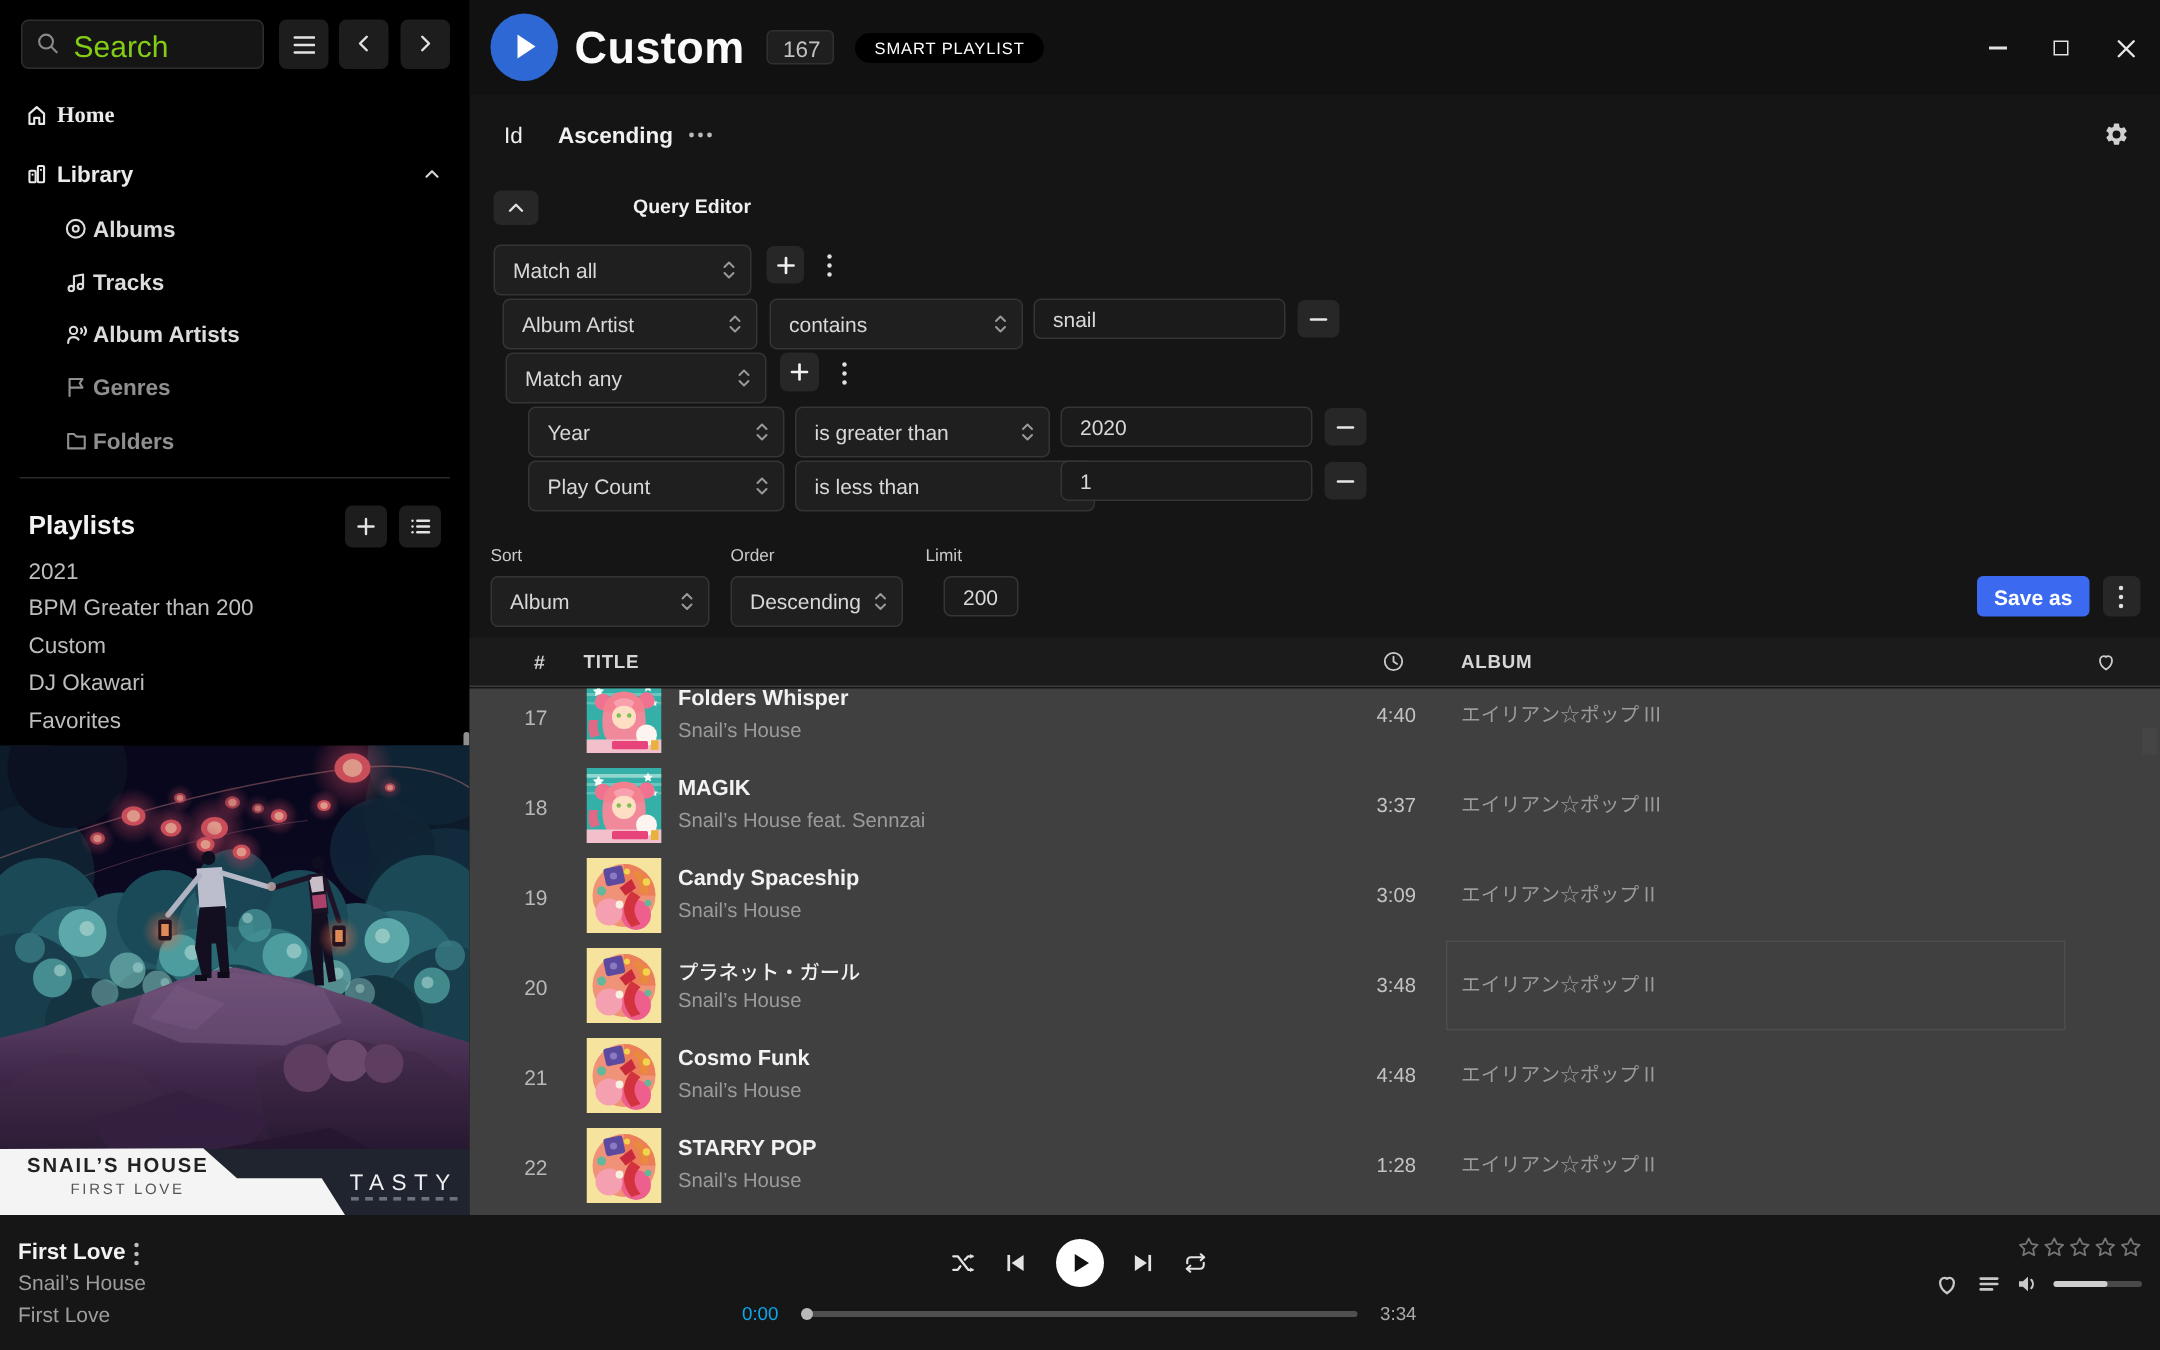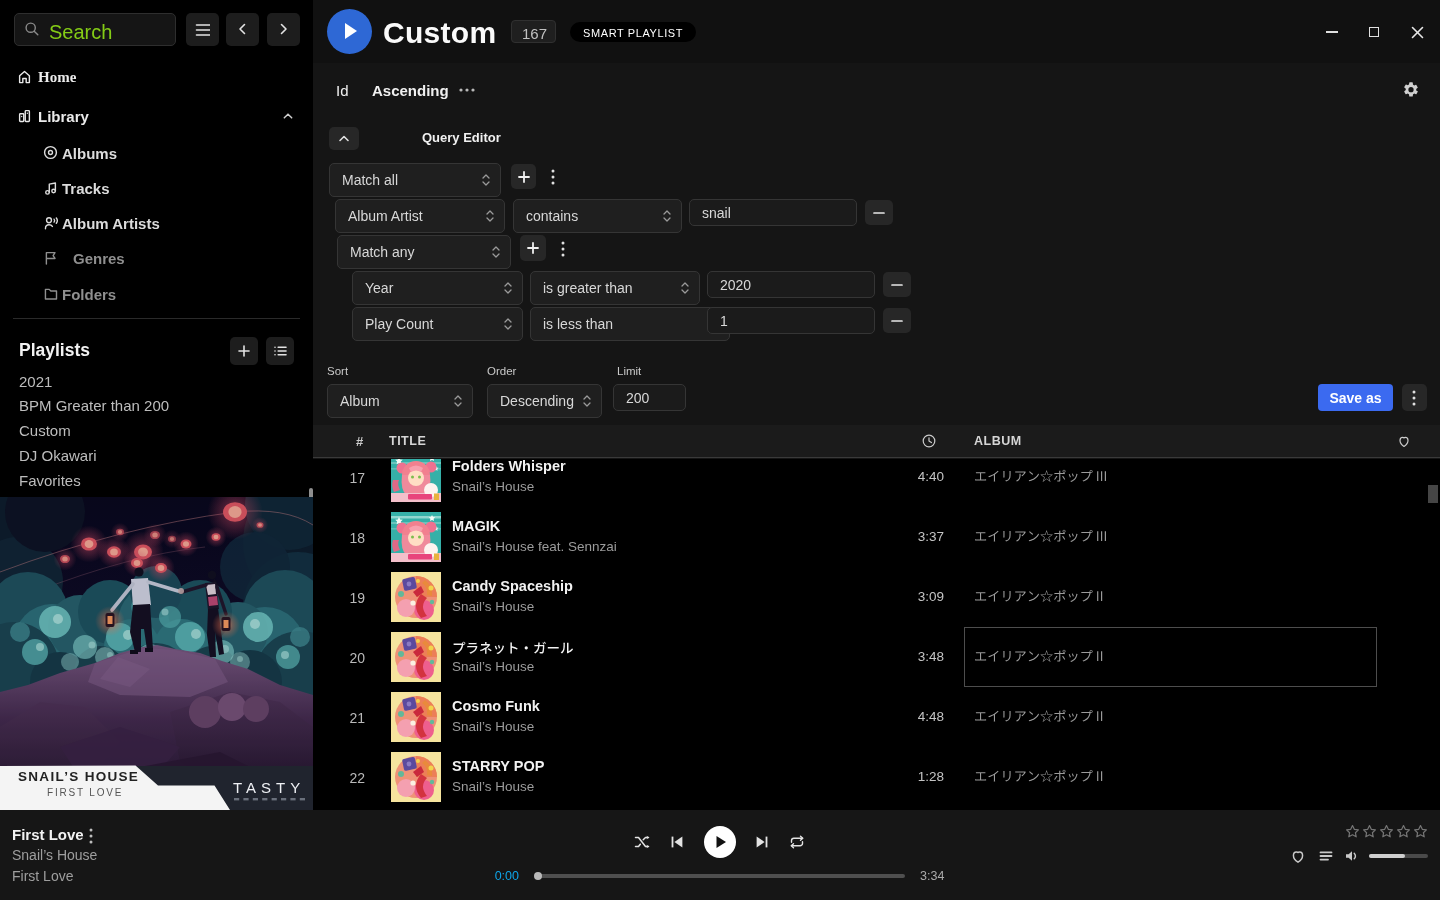--- a/index.html
+++ b/index.html
@@ -120,21 +120,21 @@
       <svg class="ic" style="left:43px;top:215px;color:#dcdcdc;" width="15" height="15" viewBox="0 0 16 16" fill="none" stroke="currentColor" stroke-width="1.5" stroke-linecap="round" stroke-linejoin="round">
         <circle cx="6.4" cy="5.6" r="2.6"></circle>
         <path d="M2.6 14.6 Q2.6 10.4 6.4 10.4 Q8.9 10.4 10 12.2"></path>
         <path d="M11.8 4.4 q1.3 1.6 0 3.2"></path>
         <path d="M14.2 3.2 q2.2 2.8 0 5.6"></path>
       </svg>
       <div class="txt" style="left:62px;top:216px;font-size:15px;color:#dcdcdc;font-weight:bold;letter-spacing:0;">Album Artists</div>
       <svg class="ic" style="left:43px;top:250px;color:#8f8f8f;" width="15" height="15" viewBox="0 0 16 16" fill="none" stroke="currentColor" stroke-width="1.5" stroke-linecap="round" stroke-linejoin="round">
         <path d="M3.6 15 V2.8 H12.8 L10.8 5.9 L12.8 9 H3.6"></path>
       </svg>
-      <div class="txt" style="left:73px;top:251px;font-size:15px;color:#8f8f8f;font-weight:bold;letter-spacing:0;text-align:right;">Genres</div>
+      <div class="txt" style="left:62px;top:251px;font-size:15px;color:#8f8f8f;font-weight:bold;letter-spacing:0;text-align:right;">Genres</div>
       <svg class="ic" style="left:43px;top:286px;color:#8f8f8f;" width="15" height="15" viewBox="0 0 16 16" fill="none" stroke="currentColor" stroke-width="1.5" stroke-linecap="round" stroke-linejoin="round">
         <path d="M2.6 13.8 V3.6 H6.6 L8.4 5.4 H14.4 V13.8 Z"></path>
       </svg>
       <div class="txt" style="left:62px;top:287px;font-size:15px;color:#8f8f8f;font-weight:bold;letter-spacing:0;">Folders</div>
       <div class="a" style="left:13px;top:318px;width:287px;height:1px;background:#2a2a2a"></div>
       <div class="txt" style="left:19px;top:342px;font-size:17.5px;color:#f2f2f2;font-weight:bold;letter-spacing:0;">Playlists</div>
       <div class="sbtn" style="left:230px;top:337px;width:28px;height:28px"></div>
       <svg class="ic" style="left:236px;top:343px;color:#e3e3e3;" width="16" height="16" viewBox="0 0 16 16" fill="none" stroke="currentColor" stroke-width="1.6" stroke-linecap="round" stroke-linejoin="round">
         <line x1="8" y1="3" x2="8" y2="13"></line>
         <line x1="3" y1="8" x2="13" y2="8"></line>
@@ -429,40 +429,40 @@
       <div class="lbl" style="left:174px;top:366px">Order</div>
       <div class="lbl" style="left:304px;top:366px">Limit</div>
       <div class="sel" style="left:14px;top:384px;width:146px;height:27px">Album<svg class="updn" width="10" height="14" viewBox="0 0 10 14" fill="none" stroke="currentColor" stroke-width="1.3" stroke-linecap="round" stroke-linejoin="round">
           <polyline points="2,5 5,2 8,5"></polyline>
           <polyline points="2,9 5,12 8,9"></polyline>
         </svg></div>
       <div class="sel" style="left:174px;top:384px;width:115px;height:27px">Descending<svg class="updn" width="10" height="14" viewBox="0 0 10 14" fill="none" stroke="currentColor" stroke-width="1.3" stroke-linecap="round" stroke-linejoin="round">
           <polyline points="2,5 5,2 8,5"></polyline>
           <polyline points="2,9 5,12 8,9"></polyline>
         </svg></div>
-      <div class="inp" style="left:300px;top:384px;width:73px;height:27px">200</div>
+      <div class="inp" style="left:316px;top:384px;width:50px;height:27px">200</div>
       <div class="a" style="left:1005px;top:384px;width:75px;height:27px;background:#3b6af0;border-radius:4px;display:flex;align-items:center;justify-content:center;color:#fff;font-weight:bold;font-size:14px">Save as</div>
       <div class="qbtn" style="left:1089px;top:384px;width:25px;height:27px"></div>
       <svg class="ic" style="left:1099px;top:390px;color:#e0e0e0;" width="4" height="16" viewBox="0 0 4 16" fill="none" stroke="currentColor" stroke-width="1.5" stroke-linecap="round" stroke-linejoin="round">
         <circle cx="2" cy="2" r="1.5" fill="currentColor" stroke="none"></circle>
         <circle cx="2" cy="8" r="1.5" fill="currentColor" stroke="none"></circle>
         <circle cx="2" cy="14" r="1.5" fill="currentColor" stroke="none"></circle>
       </svg>
       <div class="a" style="left:0;top:425px;width:1127px;height:33px;background:#1b1b1b;border-bottom:1px solid #3a3a3a"></div>
       <div class="txt" style="left:43px;top:435px;font-size:13px;color:#cccccc;font-weight:bold;letter-spacing:0;">#</div>
       <div class="txt" style="left:76px;top:435px;font-size:12.5px;color:#d6d6d6;font-weight:600;letter-spacing:.5px;">TITLE</div>
       <svg class="ic" style="left:609px;top:434px;color:#cccccc;" width="14" height="14" viewBox="0 0 14 14" fill="none" stroke="currentColor" stroke-width="1.2" stroke-linecap="round" stroke-linejoin="round">
         <circle cx="7" cy="7" r="5.8"></circle>
         <polyline points="7,3.8 7,7 9.4,8.6"></polyline>
       </svg>
       <div class="txt" style="left:661px;top:435px;font-size:12.5px;color:#d6d6d6;font-weight:600;letter-spacing:.5px;">ALBUM</div>
       <svg class="ic" style="left:1084px;top:434px;color:#cccccc;" width="14" height="14" viewBox="0 0 14 14" fill="none" stroke="currentColor" stroke-width="1.2" stroke-linecap="round" stroke-linejoin="round">
         <path d="M7 12.4 C1.2 8.6 2.6 3.4 5.6 3.4 C6.6 3.4 7 4 7 4 C7 4 7.4 3.4 8.4 3.4 C11.4 3.4 12.8 8.6 7 12.4 Z"></path>
       </svg>
-      <div class="a" style="left:0;top:459px;width:1127px;height:351px;background:#000000;overflow:hidden">
+      <div class="a" style="left:0;top:459px;width:1127px;height:351px;background:#404040;overflow:hidden">
         <div class="rownum" style="left:22px;top:11px">17</div>
         <svg class="a" style="left:78px;top:-7px" width="50" height="50" viewBox="0 0 50 50">
           <use href="#thumb3"></use>
         </svg>
         <div class="ttl" style="left:139px;top:0px">Folders Whisper</div>
         <div class="art2" style="left:139px;top:21px">Snail’s House</div>
         <div class="dur" style="left:581px;top:11px">4:40</div>
         <svg class="a" style="left:661px;top:8px" width="135" height="18" viewBox="0 -14 135 18">
           <path d="M1.9 -8.8Q2.2 -8.8 2.5 -8.8Q2.8 -8.8 3.0 -8.8H10.3Q10.6 -8.8 10.9 -8.8Q11.2 -8.8 11.4 -8.8V-7.7Q11.2 -7.7 10.9 -7.7Q10.6 -7.7 10.3 -7.7H3.0Q2.8 -7.7 2.5 -7.7Q2.2 -7.7 1.9 -7.7ZM6.0 -1.1V-8.2H7.1V-1.1ZM1.1 -1.7Q1.4 -1.7 1.7 -1.7Q2.0 -1.6 2.3 -1.6H11.0Q11.3 -1.6 11.6 -1.7Q11.8 -1.7 12.1 -1.7V-0.5Q11.8 -0.6 11.5 -0.6Q11.2 -0.6 11.0 -0.6H2.3Q2.0 -0.6 1.7 -0.6Q1.4 -0.6 1.1 -0.5Z M14.3 -4.8Q16.0 -5.2 17.5 -5.9Q19.0 -6.5 20.1 -7.2Q20.8 -7.7 21.4 -8.2Q22.1 -8.7 22.7 -9.2Q23.3 -9.8 23.7 -10.3L24.6 -9.5Q24.0 -8.9 23.4 -8.4Q22.7 -7.8 22.0 -7.3Q21.3 -6.7 20.5 -6.3Q19.8 -5.8 18.9 -5.4Q18.0 -4.9 17.0 -4.5Q15.9 -4.1 14.9 -3.7ZM19.9 -6.7 21.0 -7.0V-1.0Q21.0 -0.8 21.0 -0.5Q21.0 -0.2 21.1 0.0Q21.1 0.3 21.1 0.4H19.8Q19.8 0.3 19.8 0.0Q19.9 -0.2 19.9 -0.5Q19.9 -0.8 19.9 -1.0Z M36.6 -10.0Q36.6 -9.8 36.6 -9.5Q36.6 -9.2 36.6 -8.9Q36.6 -8.6 36.6 -8.2Q36.6 -7.8 36.6 -7.4Q36.6 -7.0 36.6 -6.7Q36.6 -5.5 36.5 -4.7Q36.4 -3.9 36.3 -3.3Q36.1 -2.7 35.8 -2.3Q35.6 -1.8 35.2 -1.4Q34.8 -0.9 34.2 -0.5Q33.7 -0.1 33.1 0.1Q32.6 0.4 32.1 0.5L31.2 -0.4Q32.1 -0.6 32.9 -1.0Q33.8 -1.4 34.4 -2.1Q34.7 -2.5 34.9 -3.0Q35.2 -3.4 35.3 -3.9Q35.4 -4.5 35.4 -5.1Q35.5 -5.8 35.5 -6.8Q35.5 -7.0 35.5 -7.4Q35.5 -7.8 35.5 -8.2Q35.5 -8.6 35.5 -8.9Q35.5 -9.2 35.5 -9.5Q35.4 -9.8 35.4 -10.0ZM30.5 -9.9Q30.5 -9.7 30.5 -9.5Q30.5 -9.2 30.5 -9.0Q30.5 -8.9 30.5 -8.5Q30.5 -8.2 30.5 -7.8Q30.5 -7.3 30.5 -6.8Q30.5 -6.3 30.5 -5.9Q30.5 -5.4 30.5 -5.0Q30.5 -4.7 30.5 -4.6Q30.5 -4.3 30.5 -4.0Q30.5 -3.7 30.5 -3.5H29.3Q29.3 -3.7 29.3 -4.0Q29.4 -4.3 29.4 -4.6Q29.4 -4.7 29.4 -5.0Q29.4 -5.4 29.4 -5.9Q29.4 -6.3 29.4 -6.8Q29.4 -7.3 29.4 -7.8Q29.4 -8.2 29.4 -8.5Q29.4 -8.9 29.4 -9.0Q29.4 -9.1 29.4 -9.4Q29.3 -9.7 29.3 -9.9Z M51.9 -8.9Q51.8 -8.8 51.7 -8.7Q51.6 -8.6 51.5 -8.5Q51.3 -8.0 50.8 -7.3Q50.3 -6.7 49.6 -6.0Q49.0 -5.3 48.2 -4.8L47.4 -5.5Q47.8 -5.8 48.3 -6.1Q48.7 -6.5 49.1 -6.9Q49.5 -7.4 49.8 -7.8Q50.1 -8.2 50.3 -8.5Q50.1 -8.5 49.6 -8.5Q49.1 -8.5 48.5 -8.5Q47.8 -8.5 47.1 -8.5Q46.4 -8.5 45.7 -8.5Q45.0 -8.5 44.3 -8.5Q43.7 -8.5 43.3 -8.5Q42.9 -8.5 42.7 -8.5Q42.4 -8.5 42.0 -8.4Q41.6 -8.4 41.2 -8.4V-9.6Q41.6 -9.5 42.0 -9.5Q42.4 -9.5 42.7 -9.5Q42.9 -9.5 43.3 -9.5Q43.7 -9.5 44.4 -9.5Q45.0 -9.5 45.7 -9.5Q46.5 -9.5 47.2 -9.5Q47.9 -9.5 48.6 -9.5Q49.2 -9.5 49.7 -9.5Q50.2 -9.5 50.3 -9.5Q50.5 -9.5 50.6 -9.5Q50.8 -9.5 51.0 -9.5Q51.1 -9.5 51.2 -9.5ZM46.6 -7.2Q46.6 -6.1 46.6 -5.2Q46.5 -4.2 46.3 -3.4Q46.1 -2.6 45.7 -1.9Q45.3 -1.2 44.6 -0.6Q43.9 -0.0 42.9 0.5L42.0 -0.3Q42.2 -0.4 42.6 -0.5Q42.9 -0.7 43.2 -0.9Q43.9 -1.4 44.4 -1.9Q44.8 -2.5 45.1 -3.2Q45.3 -3.9 45.4 -4.6Q45.5 -5.4 45.5 -6.2Q45.5 -6.5 45.5 -6.7Q45.5 -6.9 45.4 -7.2Z M55.8 -9.7Q56.1 -9.4 56.6 -9.1Q57.1 -8.7 57.6 -8.3Q58.0 -8.0 58.5 -7.6Q58.9 -7.2 59.2 -6.9L58.3 -6.1Q58.1 -6.4 57.7 -6.7Q57.3 -7.1 56.8 -7.5Q56.3 -7.9 55.9 -8.3Q55.4 -8.6 55.0 -8.9ZM54.7 -0.8Q55.8 -1.0 56.8 -1.3Q57.7 -1.6 58.5 -2.0Q59.3 -2.4 59.9 -2.8Q61.0 -3.4 61.8 -4.2Q62.7 -5.0 63.3 -5.9Q64.0 -6.8 64.3 -7.6L65.0 -6.5Q64.5 -5.7 63.9 -4.8Q63.2 -4.0 62.4 -3.2Q61.6 -2.4 60.5 -1.8Q59.9 -1.4 59.1 -1.0Q58.3 -0.6 57.4 -0.3Q56.5 0.1 55.4 0.3Z M72.5 -10.8H72.7L74.1 -6.4H78.7L78.7 -6.3L75.0 -3.6L76.5 0.8L76.4 0.9L72.6 -1.9L68.8 0.9L68.7 0.8L70.2 -3.6L66.5 -6.3L66.5 -6.4H71.1ZM69.0 -5.9 67.7 -6.0V-6.0L68.8 -5.2L70.8 -3.8L70.1 -1.6L69.5 -0.2L69.6 -0.2L70.8 -1.2L72.6 -2.5L74.4 -1.2L75.6 -0.2L75.7 -0.2L75.1 -1.6L74.4 -3.8L76.4 -5.2L77.5 -6.0V-6.0L76.2 -5.9H73.7L73.0 -8.3L72.6 -9.6H72.6L72.2 -8.3L71.5 -5.9Z M89.2 -9.8Q89.2 -9.4 89.4 -9.2Q89.6 -8.9 90.0 -8.9Q90.4 -8.9 90.6 -9.2Q90.8 -9.4 90.8 -9.8Q90.8 -10.1 90.6 -10.4Q90.4 -10.6 90.0 -10.6Q89.6 -10.6 89.4 -10.4Q89.2 -10.1 89.2 -9.8ZM88.6 -9.8Q88.6 -10.2 88.8 -10.5Q88.9 -10.8 89.3 -11.0Q89.6 -11.2 90.0 -11.2Q90.4 -11.2 90.7 -11.0Q91.1 -10.8 91.3 -10.5Q91.5 -10.2 91.5 -9.8Q91.5 -9.4 91.3 -9.0Q91.1 -8.7 90.7 -8.5Q90.4 -8.3 90.0 -8.3Q89.6 -8.3 89.3 -8.5Q88.9 -8.7 88.8 -9.0Q88.6 -9.4 88.6 -9.8ZM86.4 -10.2Q86.3 -10.1 86.3 -9.9Q86.3 -9.7 86.3 -9.6Q86.3 -9.4 86.3 -9.2Q86.3 -8.9 86.3 -8.4Q86.3 -8.0 86.3 -7.5Q86.3 -7.1 86.3 -6.8Q86.3 -6.5 86.3 -6.0Q86.3 -5.5 86.3 -4.9Q86.3 -4.3 86.3 -3.6Q86.3 -2.9 86.3 -2.3Q86.3 -1.7 86.3 -1.2Q86.3 -0.7 86.3 -0.5Q86.3 0.0 86.0 0.3Q85.7 0.6 85.1 0.6Q84.9 0.6 84.5 0.6Q84.2 0.5 83.9 0.5Q83.5 0.5 83.3 0.5L83.2 -0.6Q83.6 -0.5 84.0 -0.5Q84.4 -0.4 84.7 -0.4Q85.0 -0.4 85.1 -0.5Q85.2 -0.7 85.2 -0.9Q85.2 -1.1 85.2 -1.6Q85.2 -2.0 85.2 -2.6Q85.2 -3.2 85.2 -3.9Q85.2 -4.6 85.2 -5.2Q85.2 -5.8 85.2 -6.2Q85.2 -6.6 85.2 -6.8Q85.2 -7.0 85.2 -7.5Q85.2 -7.9 85.2 -8.4Q85.2 -8.9 85.2 -9.2Q85.2 -9.5 85.2 -9.7Q85.1 -10.0 85.1 -10.2ZM80.4 -8.0Q80.7 -7.9 81.0 -7.9Q81.2 -7.9 81.5 -7.9Q81.7 -7.9 82.2 -7.9Q82.7 -7.9 83.4 -7.9Q84.1 -7.9 84.9 -7.9Q85.6 -7.9 86.4 -7.9Q87.2 -7.9 87.9 -7.9Q88.6 -7.9 89.1 -7.9Q89.6 -7.9 89.8 -7.9Q90.0 -7.9 90.3 -7.9Q90.6 -7.9 90.8 -7.9V-6.8Q90.6 -6.9 90.3 -6.9Q90.0 -6.9 89.8 -6.9Q89.6 -6.9 89.1 -6.9Q88.6 -6.9 87.9 -6.9Q87.3 -6.9 86.5 -6.9Q85.7 -6.9 84.9 -6.9Q84.1 -6.9 83.4 -6.9Q82.7 -6.9 82.2 -6.9Q81.7 -6.9 81.5 -6.9Q81.2 -6.9 81.0 -6.9Q80.7 -6.9 80.4 -6.8ZM83.5 -4.8Q83.2 -4.4 82.9 -3.9Q82.6 -3.4 82.3 -2.9Q81.9 -2.4 81.5 -2.0Q81.2 -1.5 80.9 -1.2L80.0 -1.8Q80.3 -2.1 80.7 -2.6Q81.1 -3.0 81.4 -3.5Q81.7 -3.9 82.0 -4.4Q82.3 -4.9 82.5 -5.3ZM89.0 -5.3Q89.2 -5.0 89.5 -4.5Q89.9 -4.1 90.2 -3.6Q90.5 -3.1 90.8 -2.6Q91.1 -2.2 91.2 -1.8L90.3 -1.3Q90.1 -1.7 89.8 -2.2Q89.5 -2.6 89.2 -3.1Q88.9 -3.6 88.6 -4.0Q88.3 -4.5 88.1 -4.8Z M98.8 -7.6Q98.9 -7.4 99.0 -7.0Q99.2 -6.6 99.3 -6.2Q99.5 -5.8 99.6 -5.4Q99.8 -5.0 99.8 -4.8L98.8 -4.4Q98.8 -4.6 98.7 -5.0Q98.5 -5.4 98.4 -5.8Q98.2 -6.3 98.1 -6.7Q97.9 -7.1 97.8 -7.3ZM103.6 -6.9Q103.5 -6.7 103.4 -6.5Q103.4 -6.3 103.4 -6.2Q103.1 -5.1 102.6 -4.1Q102.2 -3.0 101.5 -2.1Q100.6 -1.0 99.4 -0.2Q98.3 0.6 97.2 1.0L96.3 0.1Q97.1 -0.1 97.9 -0.5Q98.6 -0.9 99.3 -1.5Q100.1 -2.0 100.6 -2.7Q101.1 -3.3 101.4 -4.0Q101.8 -4.7 102.1 -5.6Q102.3 -6.4 102.4 -7.2ZM95.7 -6.9Q95.8 -6.7 96.0 -6.3Q96.1 -5.9 96.3 -5.5Q96.5 -5.0 96.7 -4.6Q96.8 -4.2 96.9 -4.0L95.9 -3.6Q95.8 -3.8 95.7 -4.3Q95.5 -4.7 95.3 -5.2Q95.2 -5.6 95.0 -6.0Q94.8 -6.4 94.7 -6.6Z M116.2 -9.5Q116.2 -9.1 116.5 -8.9Q116.7 -8.6 117.1 -8.6Q117.5 -8.6 117.7 -8.9Q118.0 -9.1 118.0 -9.5Q118.0 -9.8 117.7 -10.1Q117.5 -10.4 117.1 -10.4Q116.7 -10.4 116.5 -10.1Q116.2 -9.8 116.2 -9.5ZM115.6 -9.5Q115.6 -9.9 115.8 -10.2Q116.0 -10.6 116.4 -10.8Q116.7 -11.0 117.1 -11.0Q117.5 -11.0 117.8 -10.8Q118.2 -10.6 118.4 -10.2Q118.6 -9.9 118.6 -9.5Q118.6 -9.1 118.4 -8.7Q118.2 -8.4 117.8 -8.2Q117.5 -8.0 117.1 -8.0Q116.7 -8.0 116.4 -8.2Q116.0 -8.4 115.8 -8.7Q115.6 -9.1 115.6 -9.5ZM116.8 -8.6Q116.7 -8.5 116.7 -8.3Q116.6 -8.1 116.6 -7.9Q116.5 -7.4 116.3 -6.8Q116.1 -6.2 115.9 -5.5Q115.6 -4.8 115.3 -4.2Q115.0 -3.6 114.6 -3.1Q114.0 -2.3 113.3 -1.6Q112.5 -1.0 111.6 -0.4Q110.6 0.1 109.4 0.5L108.5 -0.5Q109.8 -0.9 110.7 -1.3Q111.7 -1.8 112.4 -2.4Q113.1 -3.0 113.7 -3.7Q114.1 -4.3 114.5 -5.1Q114.8 -5.8 115.1 -6.6Q115.3 -7.4 115.4 -8.0Q115.2 -8.0 114.7 -8.0Q114.2 -8.0 113.5 -8.0Q112.8 -8.0 112.0 -8.0Q111.2 -8.0 110.5 -8.0Q109.8 -8.0 109.3 -8.0Q108.8 -8.0 108.6 -8.0Q108.2 -8.0 107.9 -8.0Q107.6 -8.0 107.3 -8.0V-9.1Q107.5 -9.1 107.7 -9.1Q107.9 -9.1 108.2 -9.1Q108.4 -9.0 108.6 -9.0Q108.8 -9.0 109.2 -9.0Q109.6 -9.0 110.2 -9.0Q110.7 -9.0 111.4 -9.0Q112.0 -9.0 112.6 -9.0Q113.3 -9.0 113.8 -9.0Q114.4 -9.0 114.8 -9.0Q115.1 -9.0 115.3 -9.0Q115.4 -9.0 115.6 -9.1Q115.8 -9.1 116.0 -9.1Z M123.1 0.0V-9.7H124.3V0.0Z M127.0 0.0V-9.7H128.2V0.0Z M130.8 0.0V-9.7H132.0V0.0Z" fill="#9b9b9b"></path>
         </svg>

